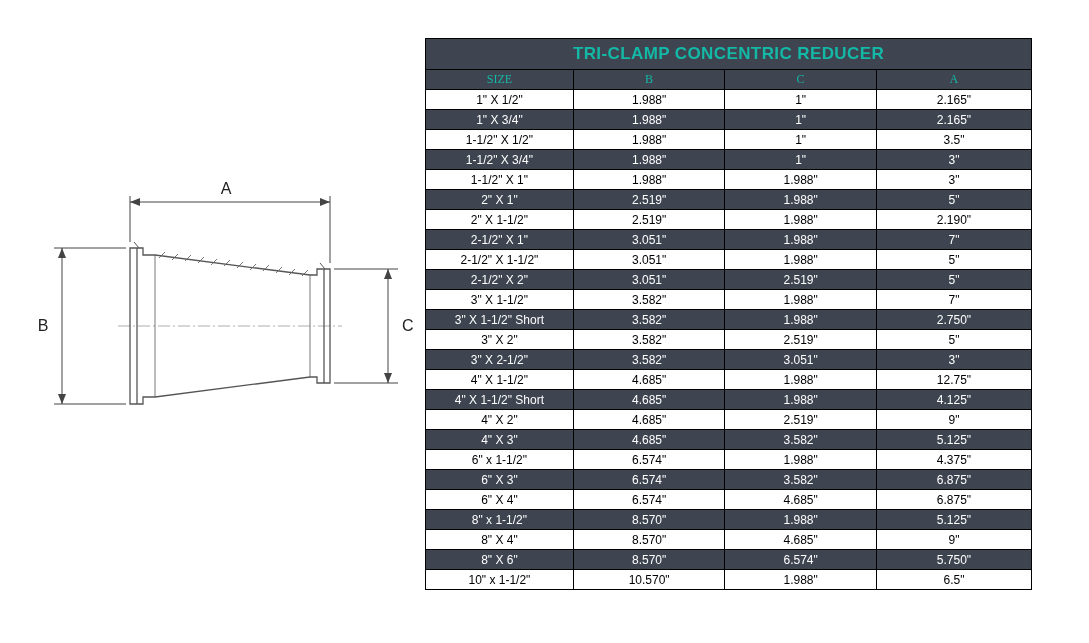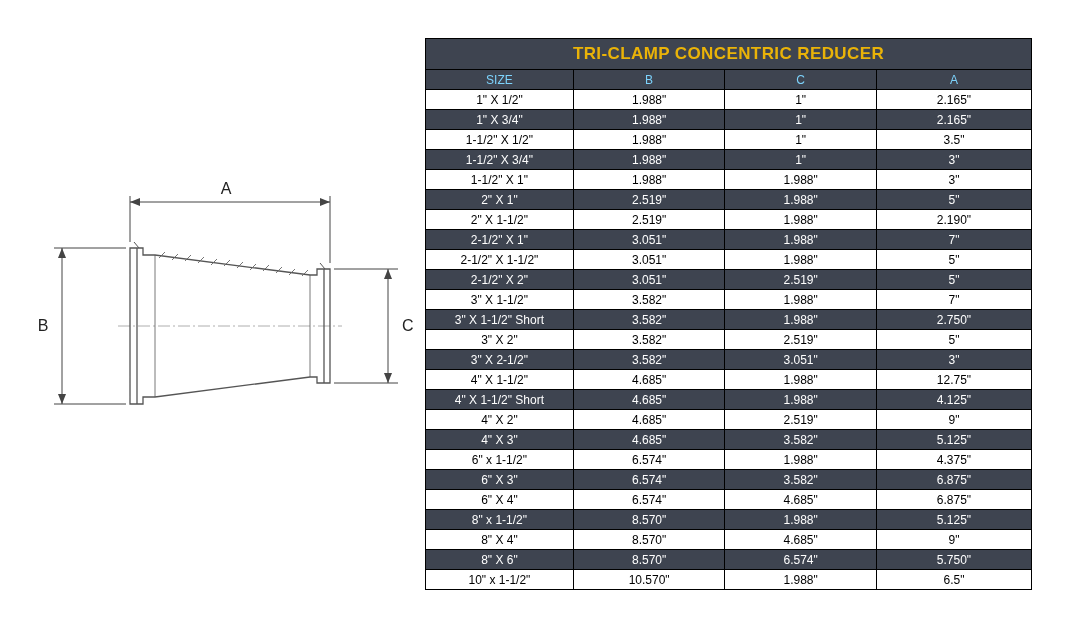--- a/index.html
+++ b/index.html
@@ -17,23 +17,23 @@
   
   .table-wrap { position:absolute; left:425px; top:38px; width:607px; }
   table { width:100%; border-collapse:collapse; table-layout:fixed; font-size:12px; color:#000; }
   th, td {
     border:1px solid #000; text-align:center; vertical-align:middle;
     padding:0 4px; height:20px; font-weight:normal; white-space:nowrap;
     overflow:hidden;
   }
   tr.title-row th {
     height:31px; font-size:17px; font-weight:600; letter-spacing:0.4px;
-    background:var(--dark-row, #3e4450); color:#eab308;
+    background:var(--dark-row, #3e4450); color:#14b8a6;
   }
-  tr.header-row th { background:var(--dark-row, #3e4450); color:#7dd3fc; font-size:12px; }
+  tr.header-row th { background:var(--dark-row, #3e4450); color:#14b8a6; font-size:12px;font-family:Liberation Serif, serif; }
   tbody tr.dark td { background:var(--dark-row, #3e4450); color:#fff; }
   tbody tr.light td { background:#ffffff; color:#000; }
 </style>
 </head>
 <body>
 
 <div class="stage">
 
   <div class="diagram">
     <svg width="400" height="270" viewBox="0 0 400 270">

